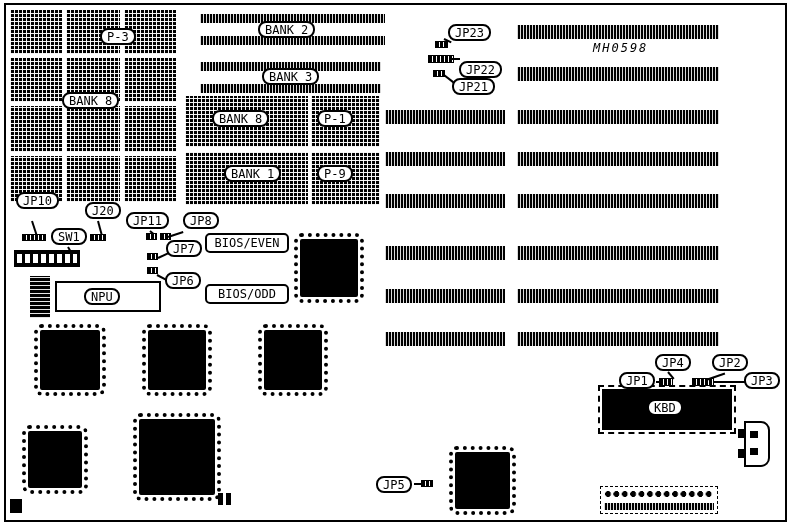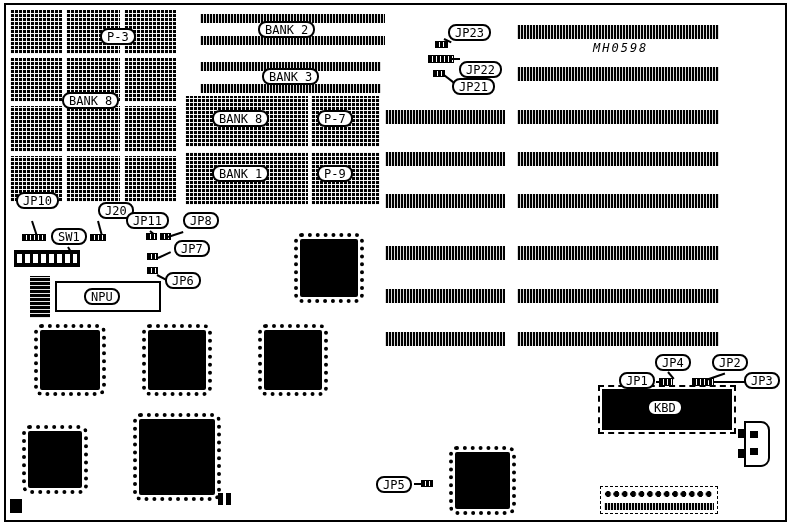--- a/index.html
+++ b/index.html
@@ -103,40 +103,40 @@
   <div class="finebar" style="left:385px;top:289px;width:120px;height:14px"></div>
   <div class="finebar" style="left:385px;top:332px;width:120px;height:14px"></div>
 
   <div class="plain-text" style="left:593px;top:41px">MH0598</div>
 
   <div class="pill" style="left:100px;top:28px">P-3</div>
   <div class="pill" style="left:62px;top:92px">BANK 8</div>
   <div class="pill" style="left:258px;top:21px">BANK 2</div>
   <div class="pill" style="left:262px;top:68px">BANK 3</div>
   <div class="pill" style="left:212px;top:110px">BANK 8</div>
-  <div class="pill" style="left:317px;top:110px">P-7</div>
-  <div class="pill" style="left:212px;top:165px">BANK 1</div>
+  <div class="pill" style="left:317px;top:110px">P-1</div>
+  <div class="pill" style="left:224px;top:165px">BANK 1</div>
   <div class="pill" style="left:317px;top:165px">P-9</div>
 
   <div class="pill" style="left:448px;top:24px">JP23</div>
   <div class="pill" style="left:459px;top:61px">JP22</div>
   <div class="pill" style="left:452px;top:78px">JP21</div>
   <div class="jump" style="left:435px;top:41px;width:13px;height:7px"></div>
   <div class="jump" style="left:428px;top:55px;width:26px;height:8px"></div>
   <div class="jump" style="left:433px;top:70px;width:12px;height:7px"></div>
   <div class="leader" style="left:444px;top:38px;width:8px;transform:rotate(25deg)"></div>
   <div class="leader" style="left:452px;top:58px;width:8px"></div>
   <div class="leader" style="left:444px;top:74px;width:12px;transform:rotate(38deg)"></div>
 
   <div class="pill" style="left:16px;top:192px">JP10</div>
-  <div class="pill" style="left:98px;top:202px">J20</div>
+  <div class="pill" style="left:85px;top:202px">J20</div>
   <div class="pill" style="left:126px;top:212px">JP11</div>
   <div class="pill" style="left:183px;top:212px">JP8</div>
   <div class="pill" style="left:51px;top:228px">SW1</div>
-  <div class="pill" style="left:174px;top:240px">JP7</div>
+  <div class="pill" style="left:166px;top:240px">JP7</div>
   <div class="pill" style="left:165px;top:272px">JP6</div>
   <div class="jump" style="left:22px;top:234px;width:24px;height:7px"></div>
   <div class="jump" style="left:90px;top:234px;width:16px;height:7px"></div>
   <div class="jump" style="left:146px;top:233px;width:11px;height:7px"></div>
   <div class="jump" style="left:160px;top:233px;width:11px;height:7px"></div>
   <div class="jump" style="left:147px;top:253px;width:11px;height:7px"></div>
   <div class="jump" style="left:147px;top:267px;width:11px;height:7px"></div>
   <div class="leader" style="left:32px;top:220px;width:14px;transform:rotate(72deg)"></div>
   <div class="leader" style="left:98px;top:220px;width:14px;transform:rotate(75deg)"></div>
   <div class="leader" style="left:150px;top:230px;width:5px;transform:rotate(40deg)"></div>
@@ -146,20 +146,22 @@
   <div class="leader" style="left:157px;top:274px;width:10px;transform:rotate(28deg)"></div>
 
   <div class="dip" style="left:14px;top:250px;width:66px;height:17px">
       <div class="dip-inner"></div>
     </div>
 
   <div class="vsock" style="left:30px;top:276px;width:20px;height:42px"></div>
   <div class="npu-box" style="left:55px;top:281px;width:106px;height:31px"></div>
   <div class="pill" style="left:84px;top:288px">NPU</div>
 
+  <div class="pill boxlabel" style="left:205px;top:233px;width:84px">BIOS/EVEN</div>
+  <div class="pill boxlabel" style="left:205px;top:284px;width:84px">BIOS/ODD</div>
 
   <div class="chip" style="left:300px;top:239px;width:58px;height:58px"></div>
   <div class="chip" style="left:40px;top:330px;width:60px;height:60px"></div>
   <div class="chip" style="left:148px;top:330px;width:58px;height:60px"></div>
   <div class="chip" style="left:264px;top:330px;width:58px;height:60px"></div>
   <div class="chip" style="left:28px;top:431px;width:54px;height:57px"></div>
   <div class="chip" style="left:139px;top:419px;width:76px;height:76px"></div>
   <div class="chip" style="left:455px;top:452px;width:55px;height:57px"></div>
 
   <div class="pill" style="left:376px;top:476px">JP5</div>

